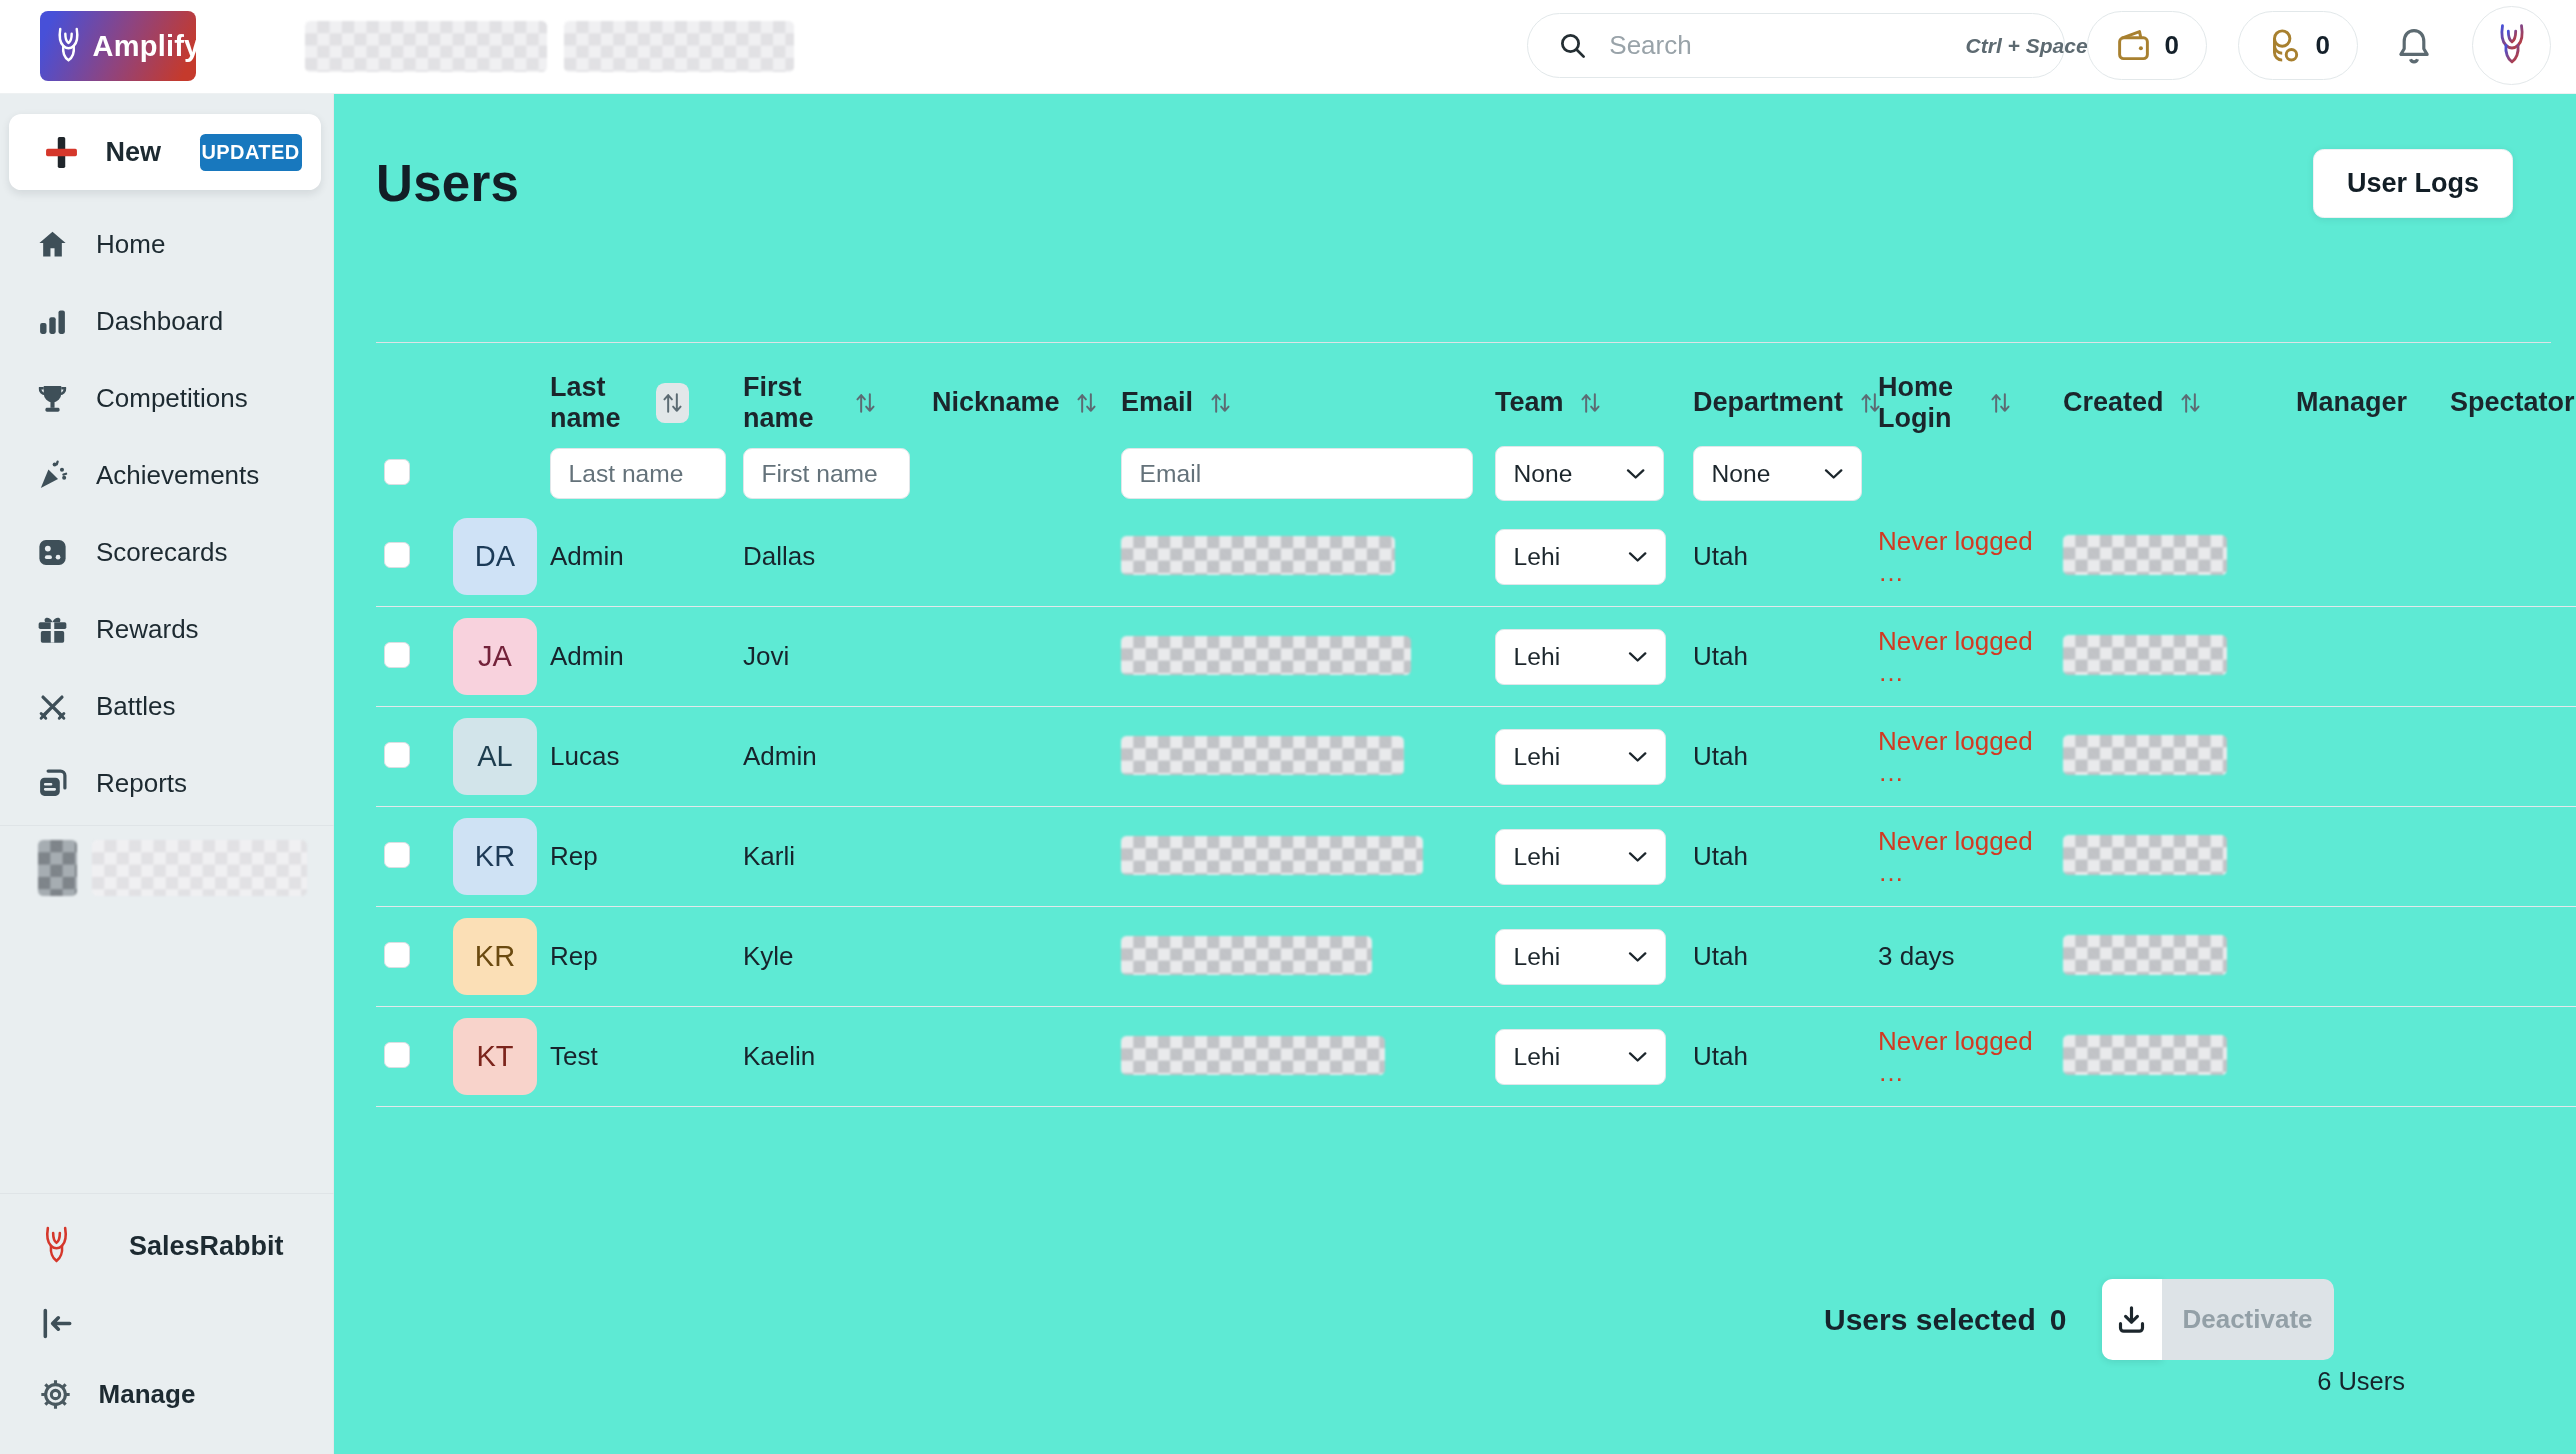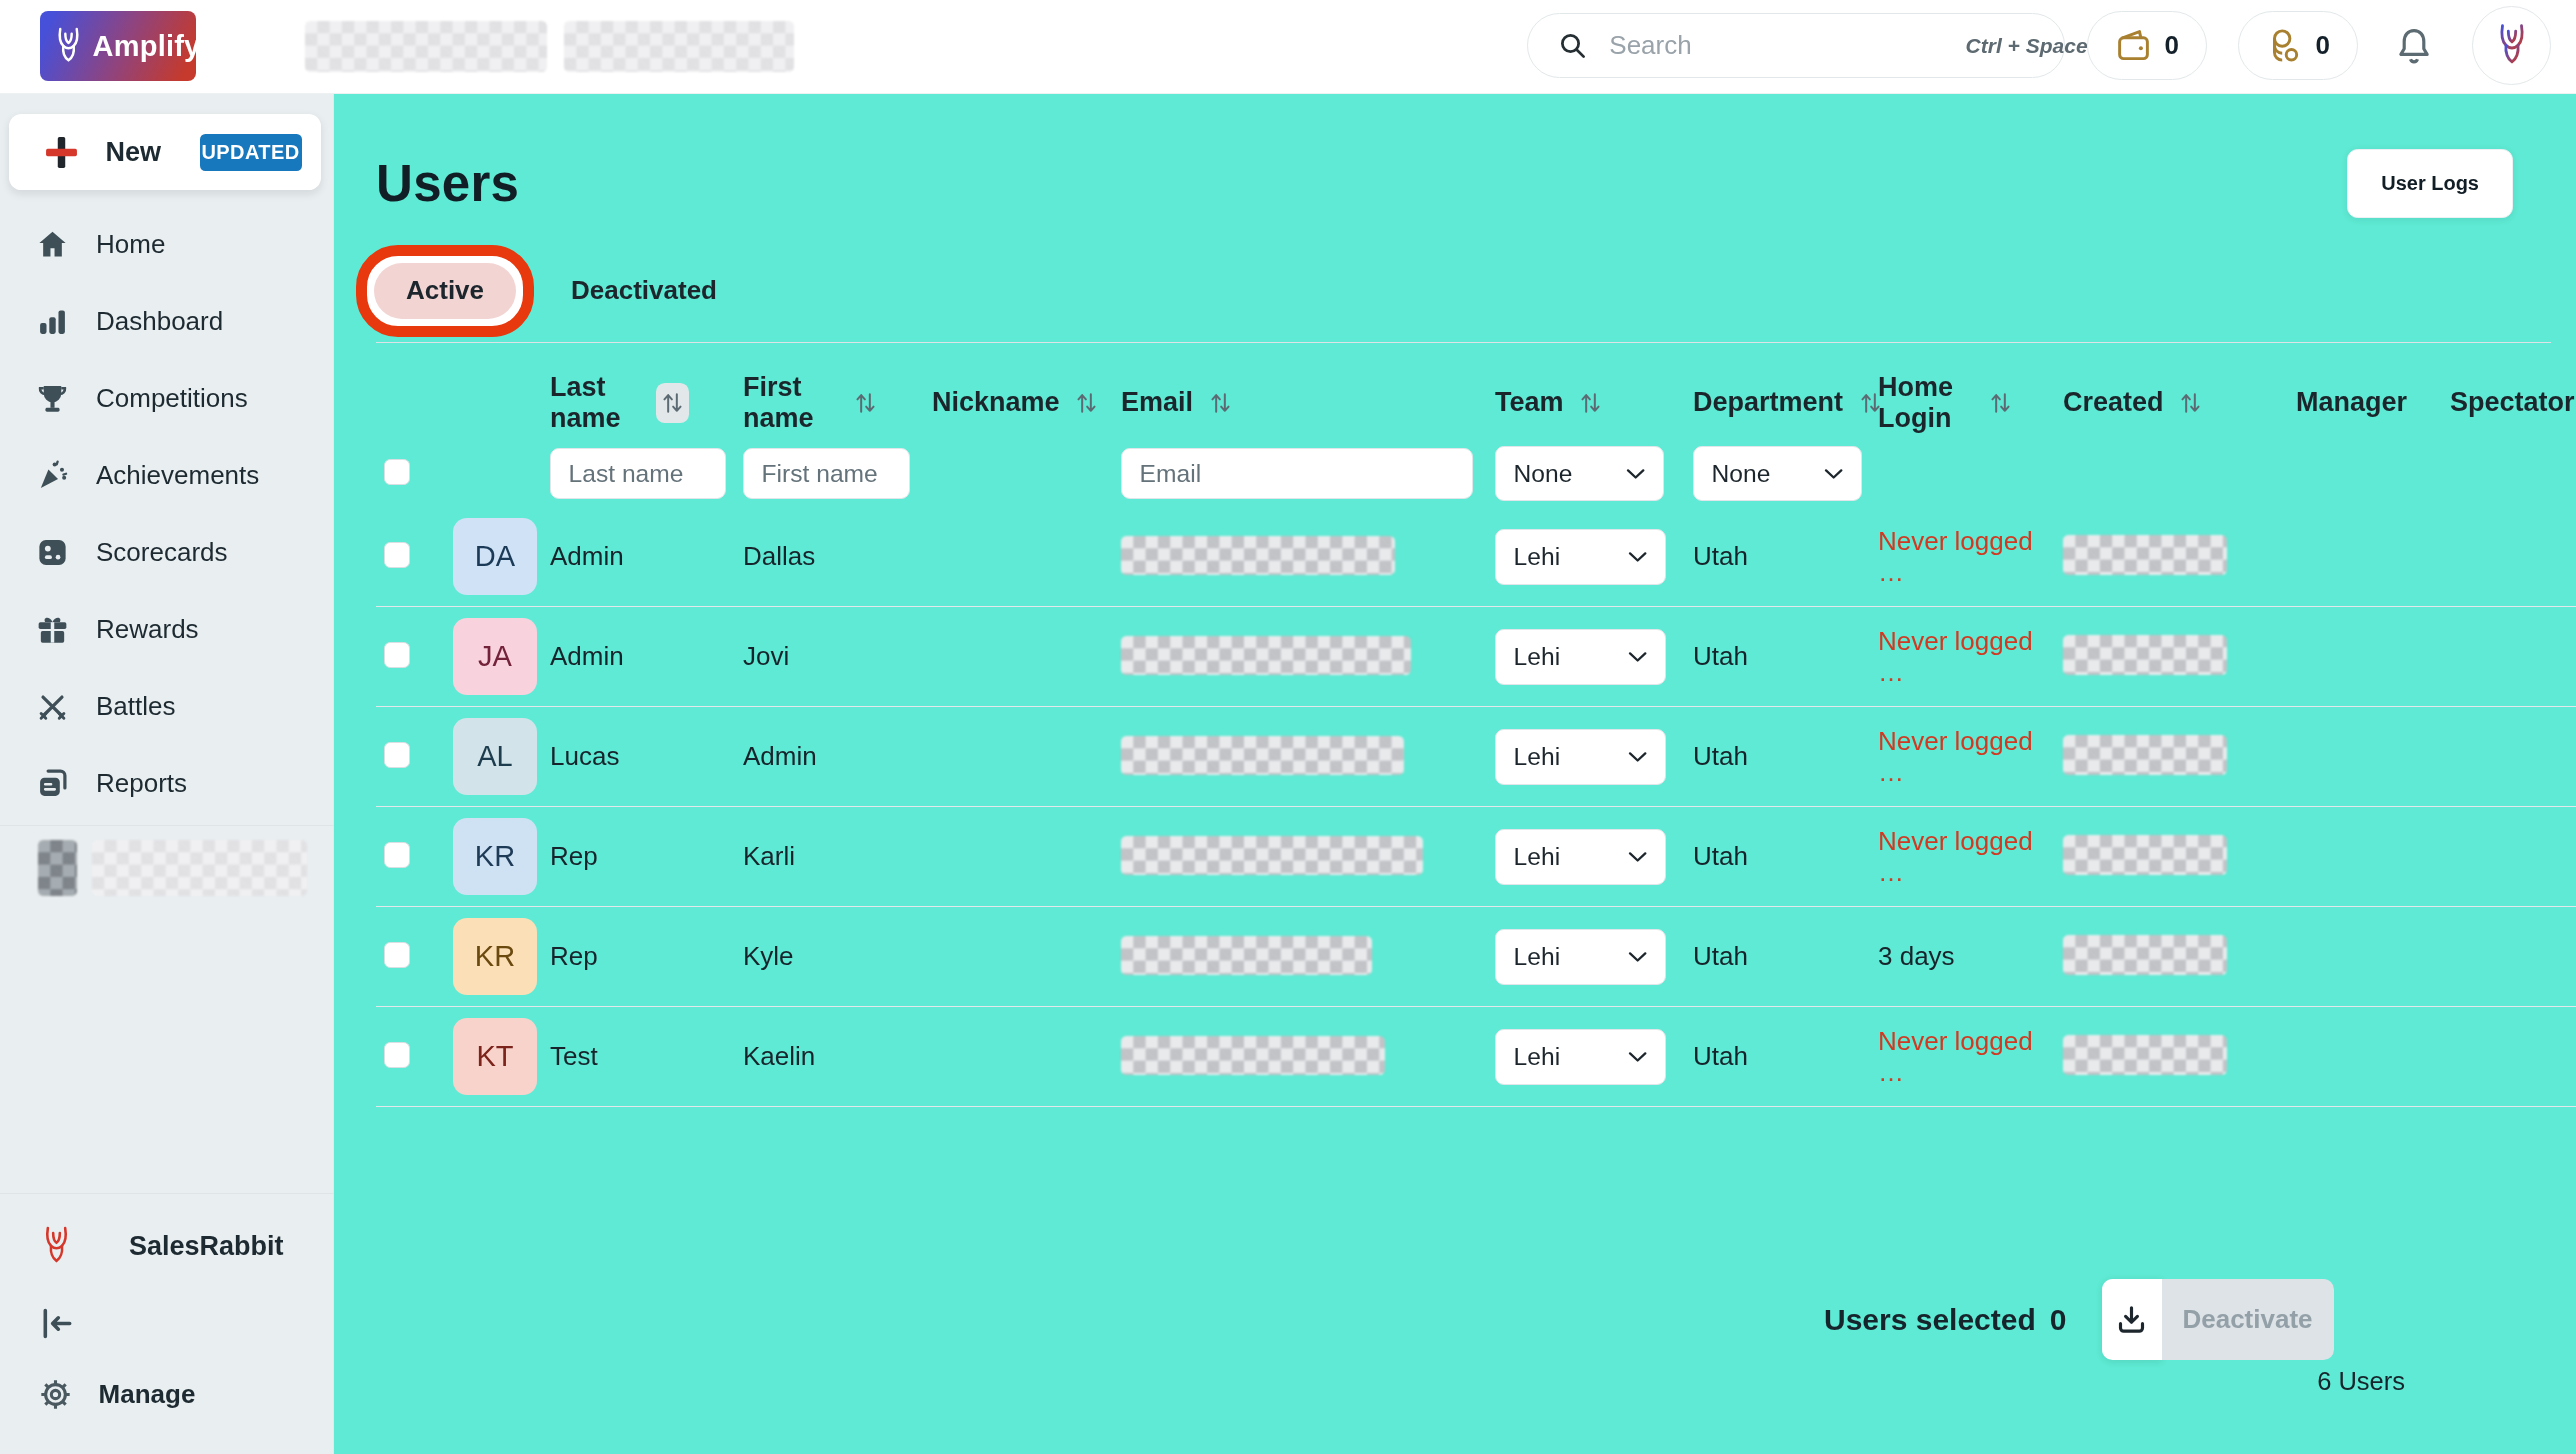--- a/index.html
+++ b/index.html
@@ -58,21 +58,21 @@
   #sb-brand .icn{width:37px;height:40px;margin-left:38px;}
   #sb-collapse{top:1210px;} #sb-collapse .icn{width:39px;height:39px;margin-left:38px;}
   #sb-manage{top:1282px;} #sb-manage .icn{width:37px;height:37px;margin-left:37px;}
   #sb-manage .lbl{font-size:26px;font-weight:700;color:#1d2a31;margin-left:24.6px;}
 
   
   #main{position:absolute;left:334px;top:94px;width:2242px;height:1360px;background:#5eead4;overflow:hidden;}
   .title-row{position:absolute;left:42px;right:63px;top:55px;display:flex;justify-content:space-between;align-items:center;}
   .page-title{font-size:51px;font-weight:700;color:#121e26;letter-spacing:0.3px;}
   .userlogs-btn{height:69px;padding:0 33px;border:0.9px solid #eef1f3;border-radius:10.6px;background:#fff;
-                font-size:20px;font-weight:700;color:#121e26;box-shadow:0 1.8px 7px rgba(20,30,40,.08);cursor:pointer;}
+                font-size:27px;font-weight:700;color:#121e26;box-shadow:0 1.8px 7px rgba(20,30,40,.08);cursor:pointer;}
   .tabs{position:absolute;left:22px;top:151px;display:flex;align-items:center;}
   .ring{border:11.4px solid #e8380d;border-radius:42px;background:#fff;padding:7px;display:inline-flex;}
   .tab-active{background:#f2d4d3;border-radius:35px;padding:12.3px 32px;font-size:26px;font-weight:700;color:#1c262c;cursor:pointer;}
   .tab-plain{font-size:26px;font-weight:700;color:#1c262c;margin-left:37px;cursor:pointer;}
   .hdiv{position:absolute;left:42px;right:24.6px;top:248px;height:0.9px;background:#dde3e6;}
 
   .grid{display:grid;grid-template-columns:77px 97px 193px 189px 189px 374px 198px 185px 185px 233px 154px 132px;
         align-items:center;width:2200px;}
   .thead{position:absolute;left:42px;top:274px;height:70px;}
   .hcell{display:flex;align-items:center;gap:10.6px;}
@@ -310,26 +310,20 @@
       <span class="lbl">Manage</span>
     </div>
   </div>
 
   <div id="main">
     <div class="title-row">
       <span class="page-title">Users</span>
       <button class="userlogs-btn">User Logs</button>
     </div>
 
-    <div class="tabs">
-      <span class="ring">
-        <span class="tab-active">Active</span>
-      </span>
-      <span class="tab-plain">Deactivated</span>
-    </div>
     <div class="hdiv"></div>
 
     <div class="grid thead" id="header-row">
         <div></div>
         <div></div>
         <div class="hcell">
           <span class="hlabel wrap">Last name</span>
           <span class="sort active">
             <svg width="23" height="26" viewBox="0 0 26 30" fill="none" stroke="#5c6b73" stroke-width="2.3" stroke-linecap="round" stroke-linejoin="round">
               <path d="M8 25V6M8 6l-4.3 4.8M8 6l4.3 4.8"></path>

